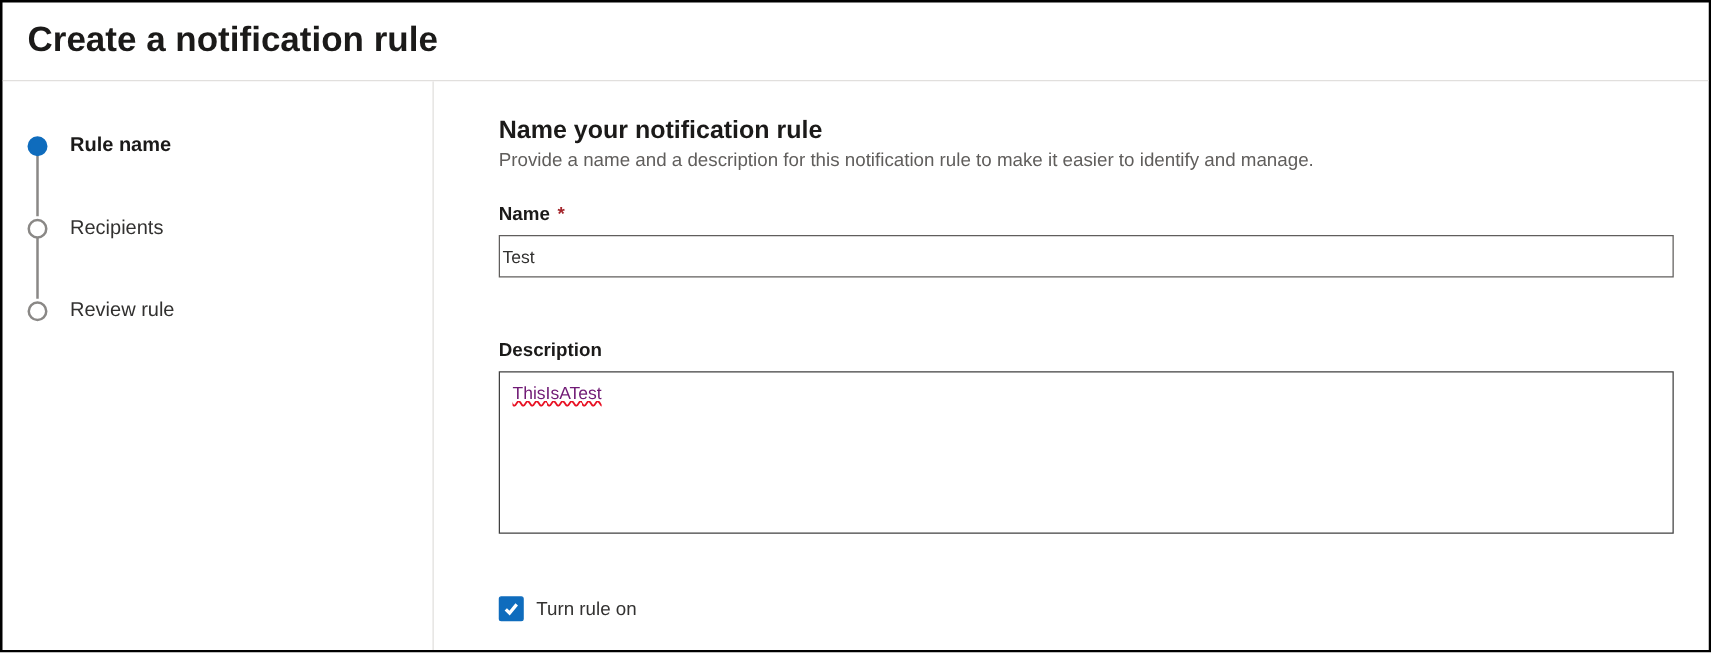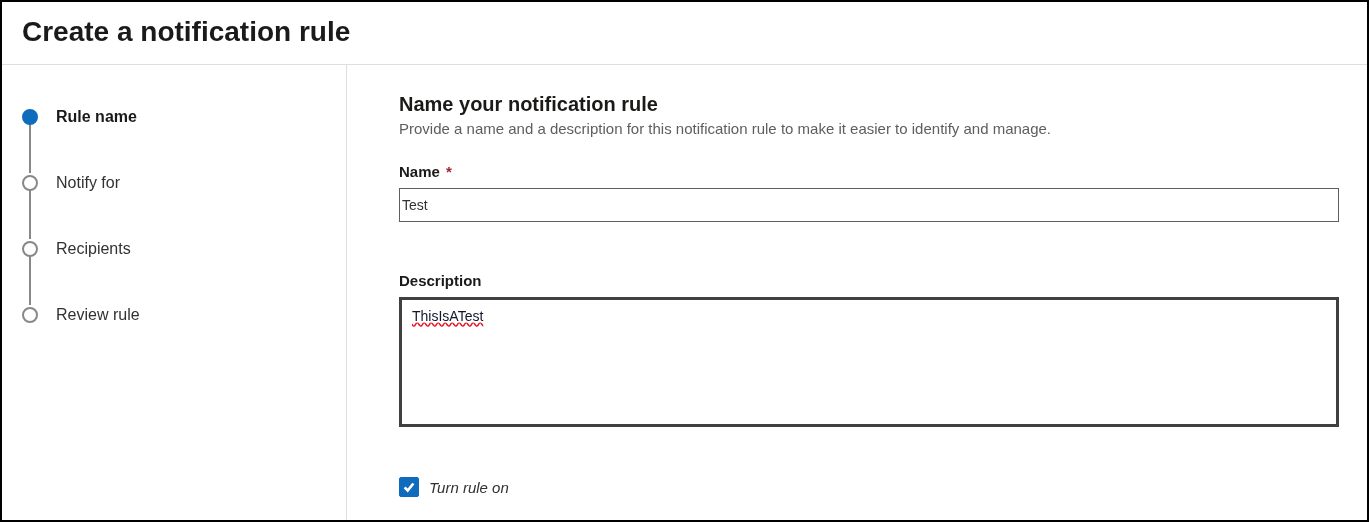--- a/index.html
+++ b/index.html
@@ -127,24 +127,24 @@
       font-family: inherit;
       font-size: 14px;
       color: #323130;
       outline: none;
     }
     .textarea-input {
       width: 100%;
       max-width: 950px;
       height: 130px;
       padding: 8px 10px;
-      border: 3px solid #404040;
+      border: 1px solid #404040;
       font-family: inherit;
       font-size: 14px;
-      color: #0f172a;
+      color: #701a75;
       resize: both;
       outline: none;
     }
     .spellcheck {
       text-decoration: underline wavy #e81123;
       text-decoration-skip-ink: none;
     }
     .field-block {
       margin-bottom: 50px;
     }
@@ -170,45 +170,39 @@
     .checkbox-box svg {
       width: 14px;
       height: 14px;
       fill: none;
       stroke: #fff;
       stroke-width: 3;
     }
     .checkbox-label {
       font-size: 15px;
       color: #323130;
-      font-style: italic;
     }
   </style>
 </head>
 <body>
 
 <div class="outer">
   <div class="header">
     <h1>Create a notification rule</h1>
   </div>
   <div class="body">
     <nav class="sidebar">
       <ul class="steps">
         <li class="step active">
           <span class="step-marker"></span>
           <span class="step-label">Rule name</span>
           <span class="connector"></span>
         </li>
         <li class="step">
           <span class="step-marker"></span>
-          <span class="step-label">Notify for</span>
-          <span class="connector"></span>
-        </li>
-        <li class="step">
-          <span class="step-marker"></span>
           <span class="step-label">Recipients</span>
           <span class="connector"></span>
         </li>
         <li class="step">
           <span class="step-marker"></span>
           <span class="step-label">Review rule</span>
 
         </li>
       </ul>
     </nav>

